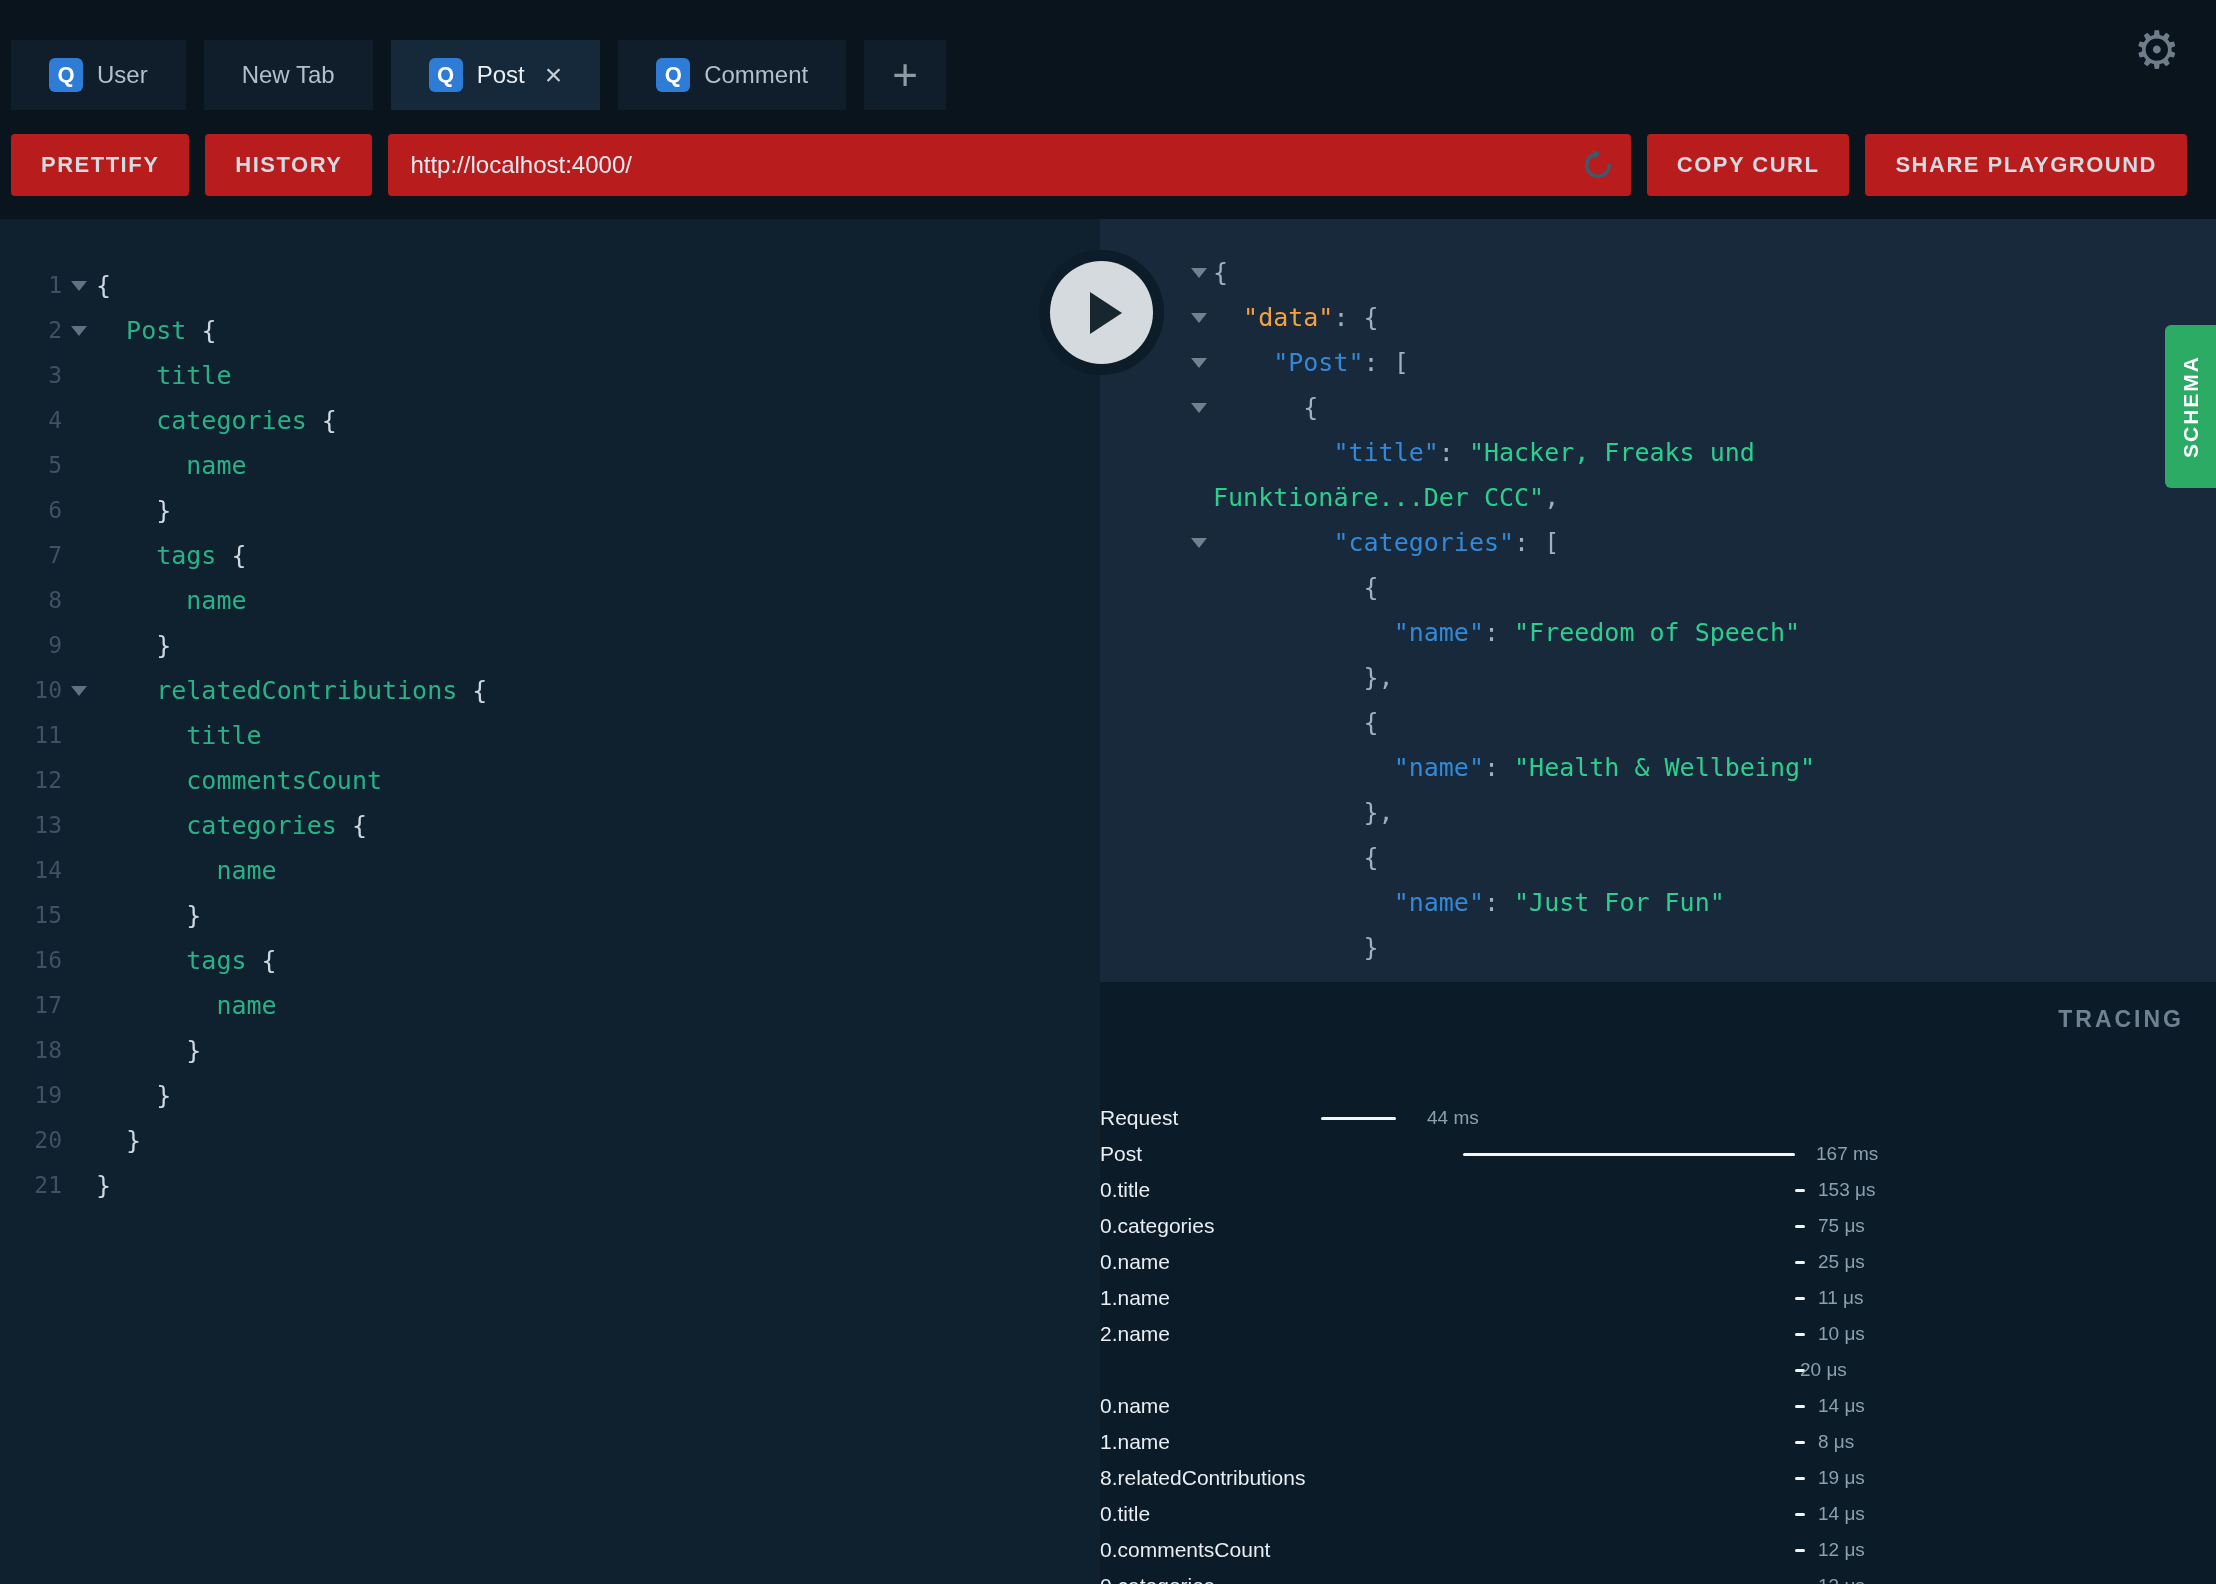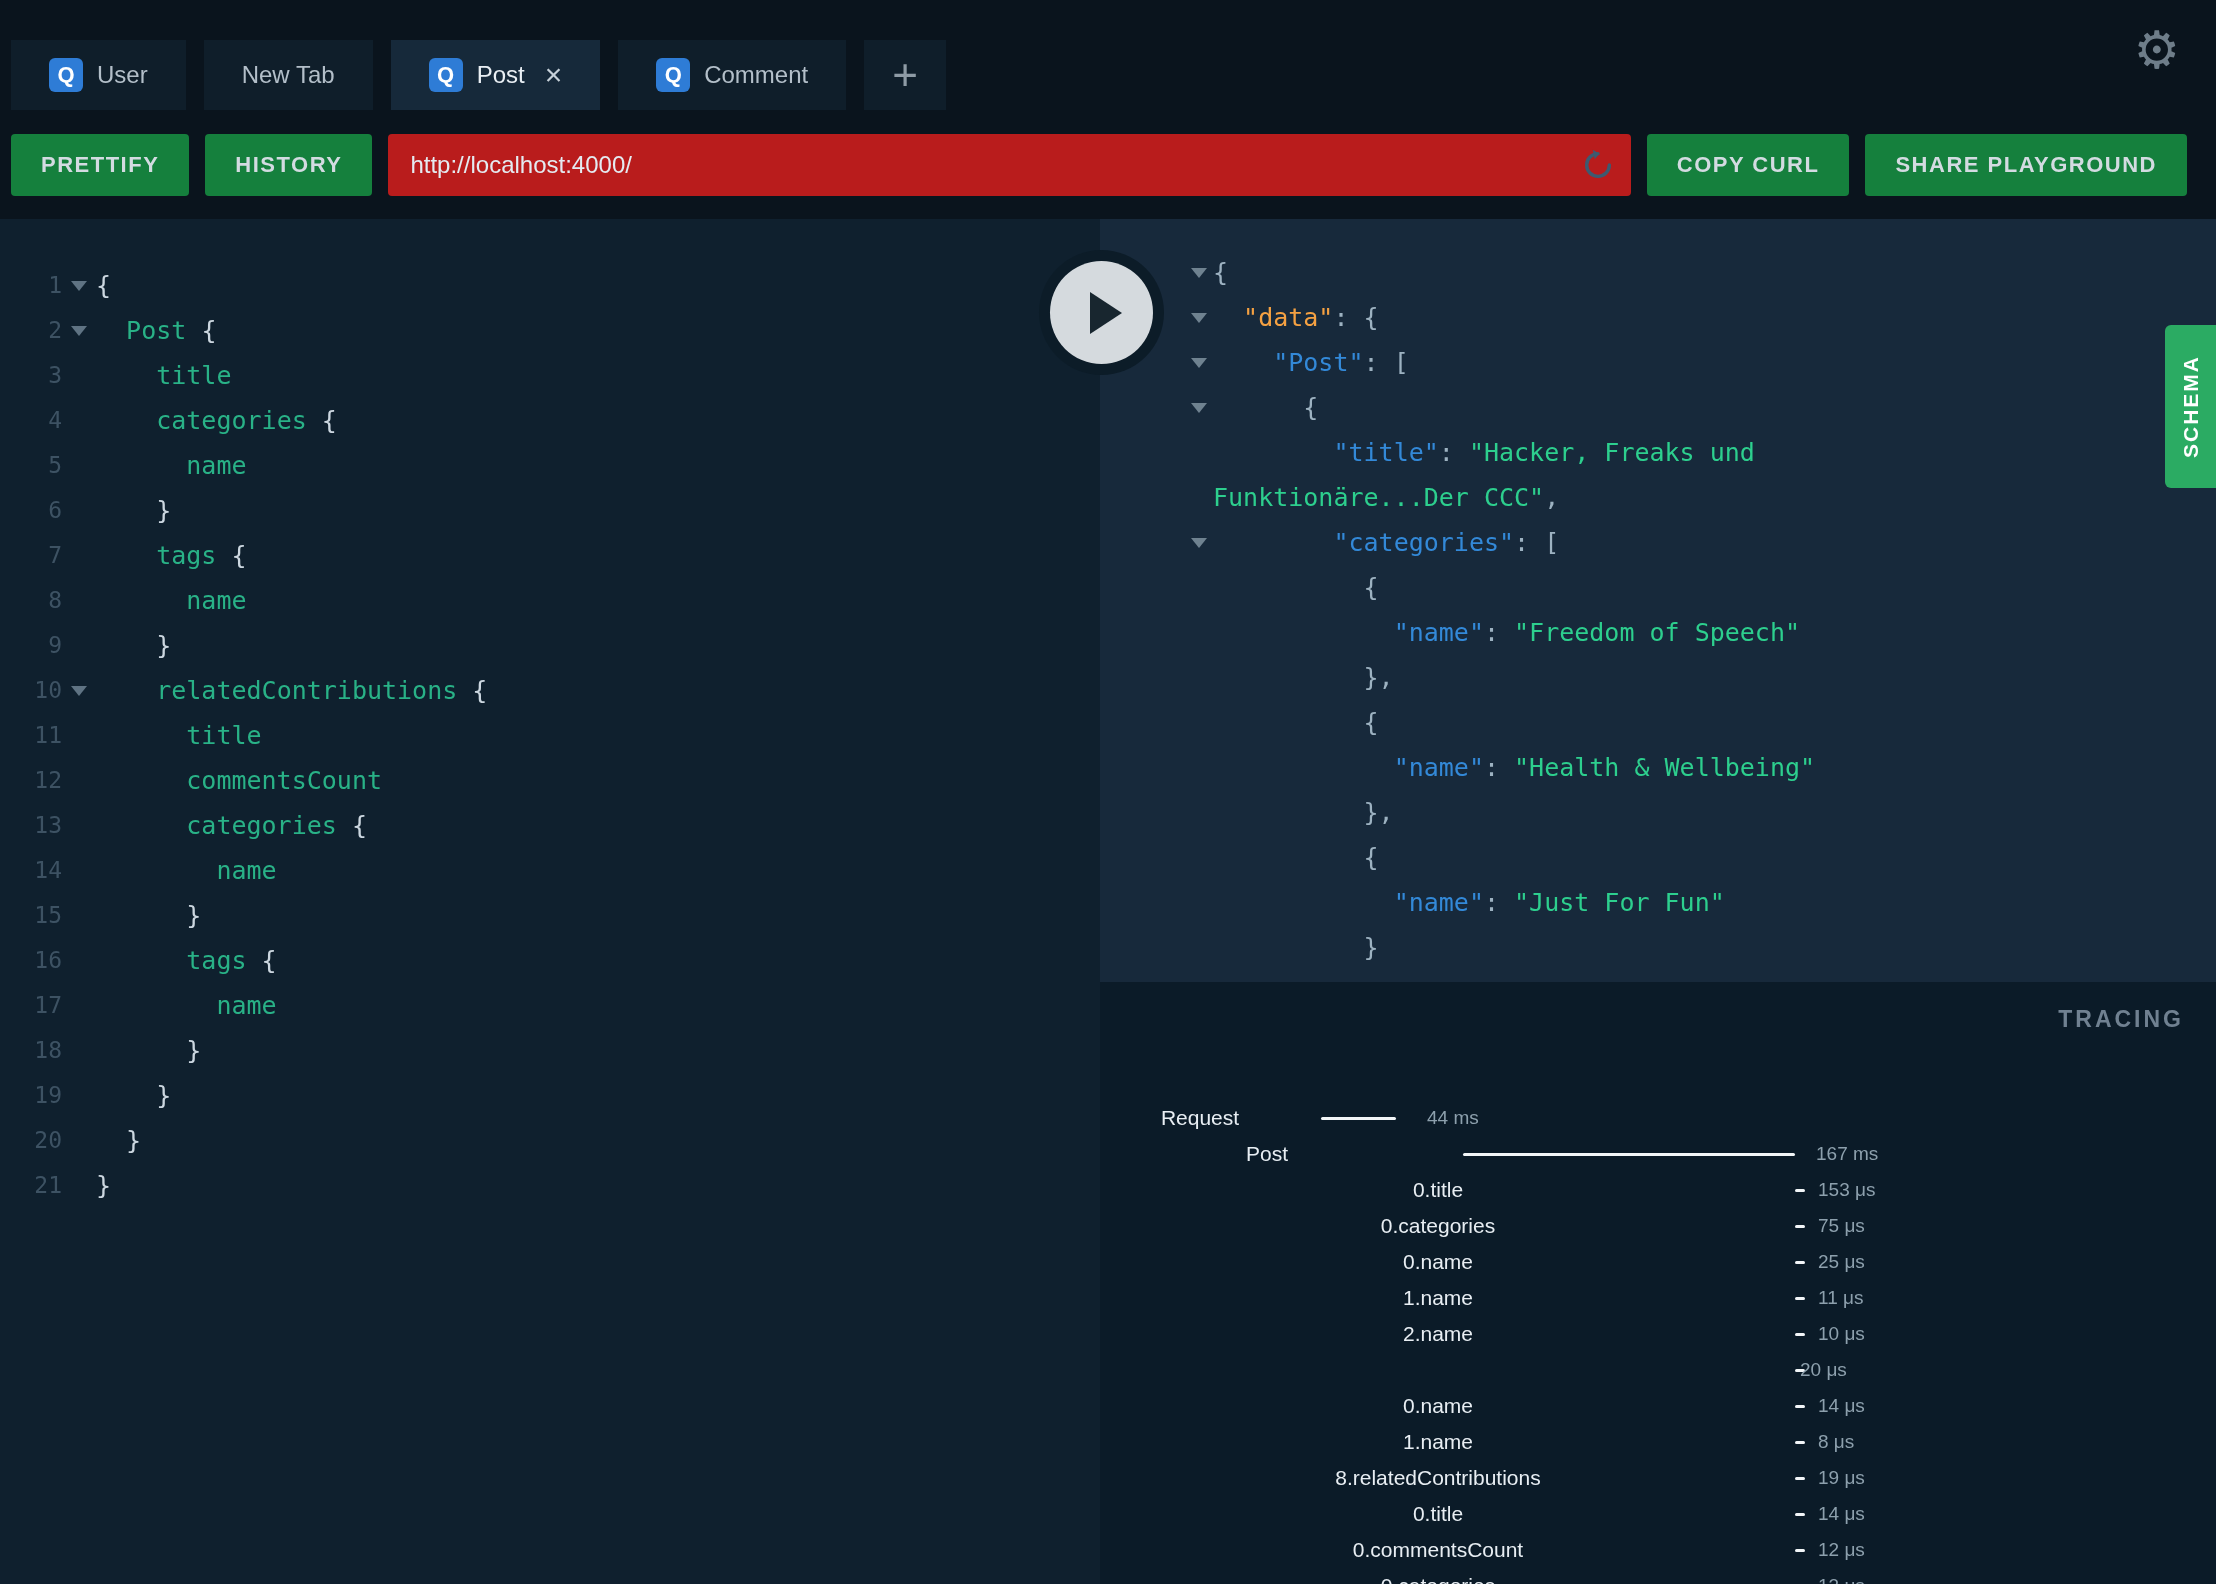--- a/index.html
+++ b/index.html
@@ -13,21 +13,21 @@
   .tab-bar { height: 110px; position: relative; display: flex; align-items: flex-end; padding-left: 11px; gap: 18px; background: #0a141d; }
   .tab { height: 70px; display: flex; align-items: center; gap: 14px; padding: 0 38px; background: #0f1e2a; color: #b3bfc9; font-size: 24px; cursor: pointer; }
   .tab.active { background: #16293a; color: #e9eff4; }
   .qbadge { width: 34px; height: 34px; border-radius: 6px; background: #2e7cd6; color: #fff; font-weight: bold; font-size: 22px; display: flex; align-items: center; justify-content: center; flex: none; }
   .tab-close { font-size: 30px; color: #c7d1d9; line-height: 1; margin-left: 6px; }
   .tab-add { width: 82px; height: 70px; display: flex; align-items: center; justify-content: center; background: #0f1e2a; color: #8e9ba5; font-size: 44px; font-weight: 300; cursor: pointer; }
   .gear { position: absolute; right: 36px; top: 24px; font-size: 52px; color: #6e7d89; line-height: 1; cursor: pointer; }
 
   
   .toolbar { height: 109px; display: flex; align-items: center; padding: 0 29px 0 11px; gap: 16px; background: #0a141d; }
-  .btn { height: 62px; border: none; border-radius: 4px; background: #15803d; color: #d3dbe1; font-family: inherit; font-size: 22px; font-weight: 600; letter-spacing: 1.5px; padding: 0 30px; cursor: pointer; white-space: nowrap; flex: none; }
+  .btn { height: 62px; border: none; border-radius: 4px; background: #b91c1c; color: #d3dbe1; font-family: inherit; font-size: 22px; font-weight: 600; letter-spacing: 1.5px; padding: 0 30px; cursor: pointer; white-space: nowrap; flex: none; }
   .url-box { flex: 1; height: 62px; position: relative; }
   .url-input { width: 100%; height: 100%; background: #b91c1c; border: none; border-radius: 4px; color: #e4ebf1; font-size: 24px; font-family: inherit; padding: 0 64px 0 22px; outline: none; }
   .reload { position: absolute; right: 16px; top: 14px; width: 34px; height: 34px; cursor: pointer; }
 
   
   .main { position: relative; height: 1365px; display: flex; }
   .left-pane { width: 1100px; background: #0f202e; display: flex; flex-direction: column; flex: none; }
   .code-area { flex: 1; overflow: hidden; padding-top: 44px; font-family: "DejaVu Sans Mono", monospace; font-size: 25px; line-height: 45px; }
   .cl { display: flex; height: 45px; align-items: center; }
   .ln { width: 62px; text-align: right; color: #3d5263; flex: none; font-size: 23px; }
@@ -49,21 +49,21 @@
   .response-area { height: 763px; overflow: hidden; padding-top: 31px; font-family: "DejaVu Sans Mono", monospace; font-size: 25px; line-height: 45px; }
   .response-area .cl { padding-left: 84px; }
   .response-area .fold { width: 29px; }
   .response-area .fold.has::after { border-top-color: #6f8290; }
 
   
   .tracing { position: absolute; left: 0; right: 0; top: 763px; bottom: 0; background: #0b1b28; }
   .tracing-title { position: absolute; top: 24px; right: 32px; font-size: 23px; font-weight: bold; letter-spacing: 3px; color: #708191; }
   .trows { position: absolute; top: 118px; left: 0; right: 0; }
   .trow { position: relative; height: 36px; }
-  .tlabel { position: absolute; left: 0; top: 0; height: 36px; line-height: 36px; text-align: center; color: #e8eef3; font-size: 21px; }
+  .tlabel { position: absolute; left: 0; top: 0; height: 36px; line-height: 36px; text-align: left; color: #e8eef3; font-size: 21px; }
   .tbar { position: absolute; top: 17px; height: 3px; background: #f2f6f8; border-radius: 2px; }
   .ttime { position: absolute; top: 0; height: 36px; line-height: 36px; color: #8da0ad; font-size: 19px; }
 
   
   .schema-tab { position: absolute; right: 0; top: 106px; width: 51px; height: 163px; background: #2bab63; color: #fff; display: flex; align-items: center; justify-content: center; writing-mode: vertical-rl; transform: rotate(180deg); font-size: 21px; font-weight: bold; letter-spacing: 2px; border-radius: 0 6px 6px 0; cursor: pointer; z-index: 6; }
 
   
   .play { position: absolute; left: 1039px; top: 31px; width: 125px; height: 125px; border-radius: 50%; background: #0c1c28; display: flex; align-items: center; justify-content: center; cursor: pointer; z-index: 5; }
   .play-inner { width: 103px; height: 103px; border-radius: 50%; background: #d5dade; display: flex; align-items: center; justify-content: center; }
   .play-tri { width: 0; height: 0; border-top: 21px solid transparent; border-bottom: 21px solid transparent; border-left: 32px solid #18262f; margin-left: 9px; }

